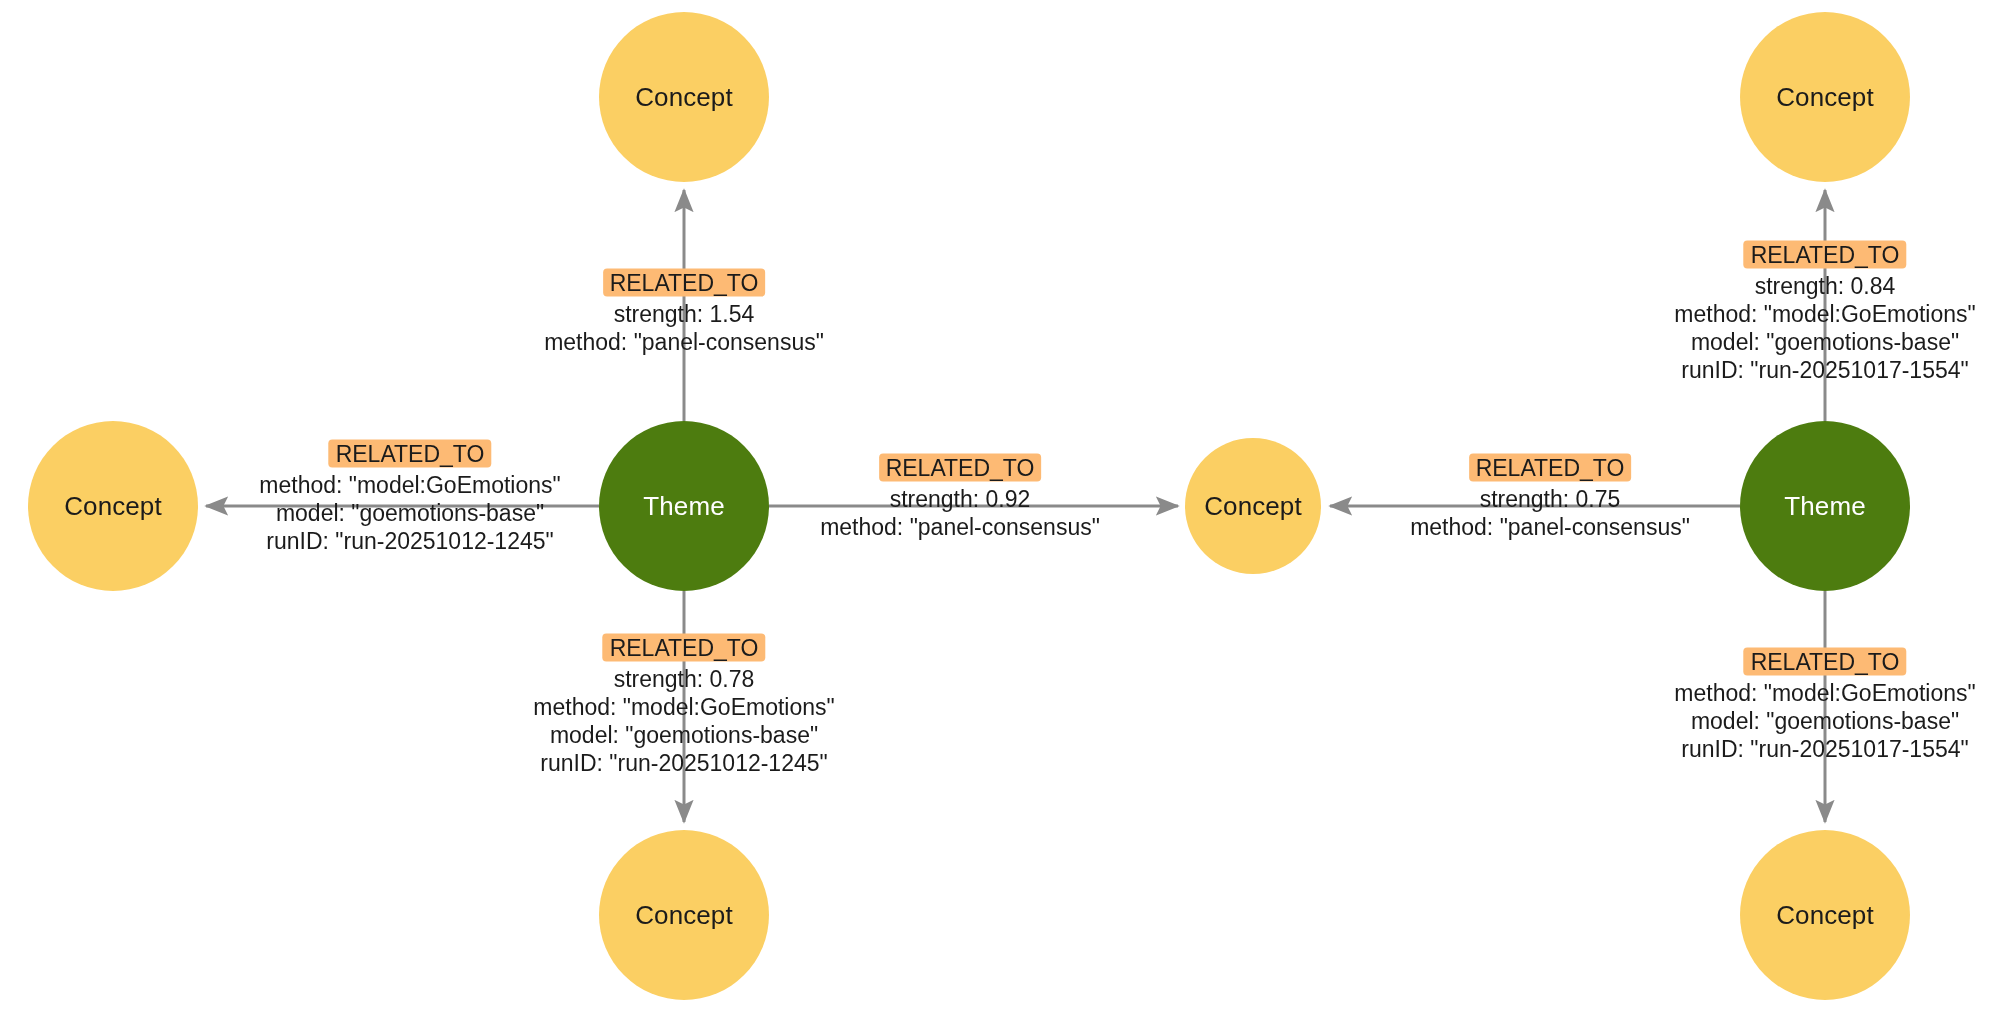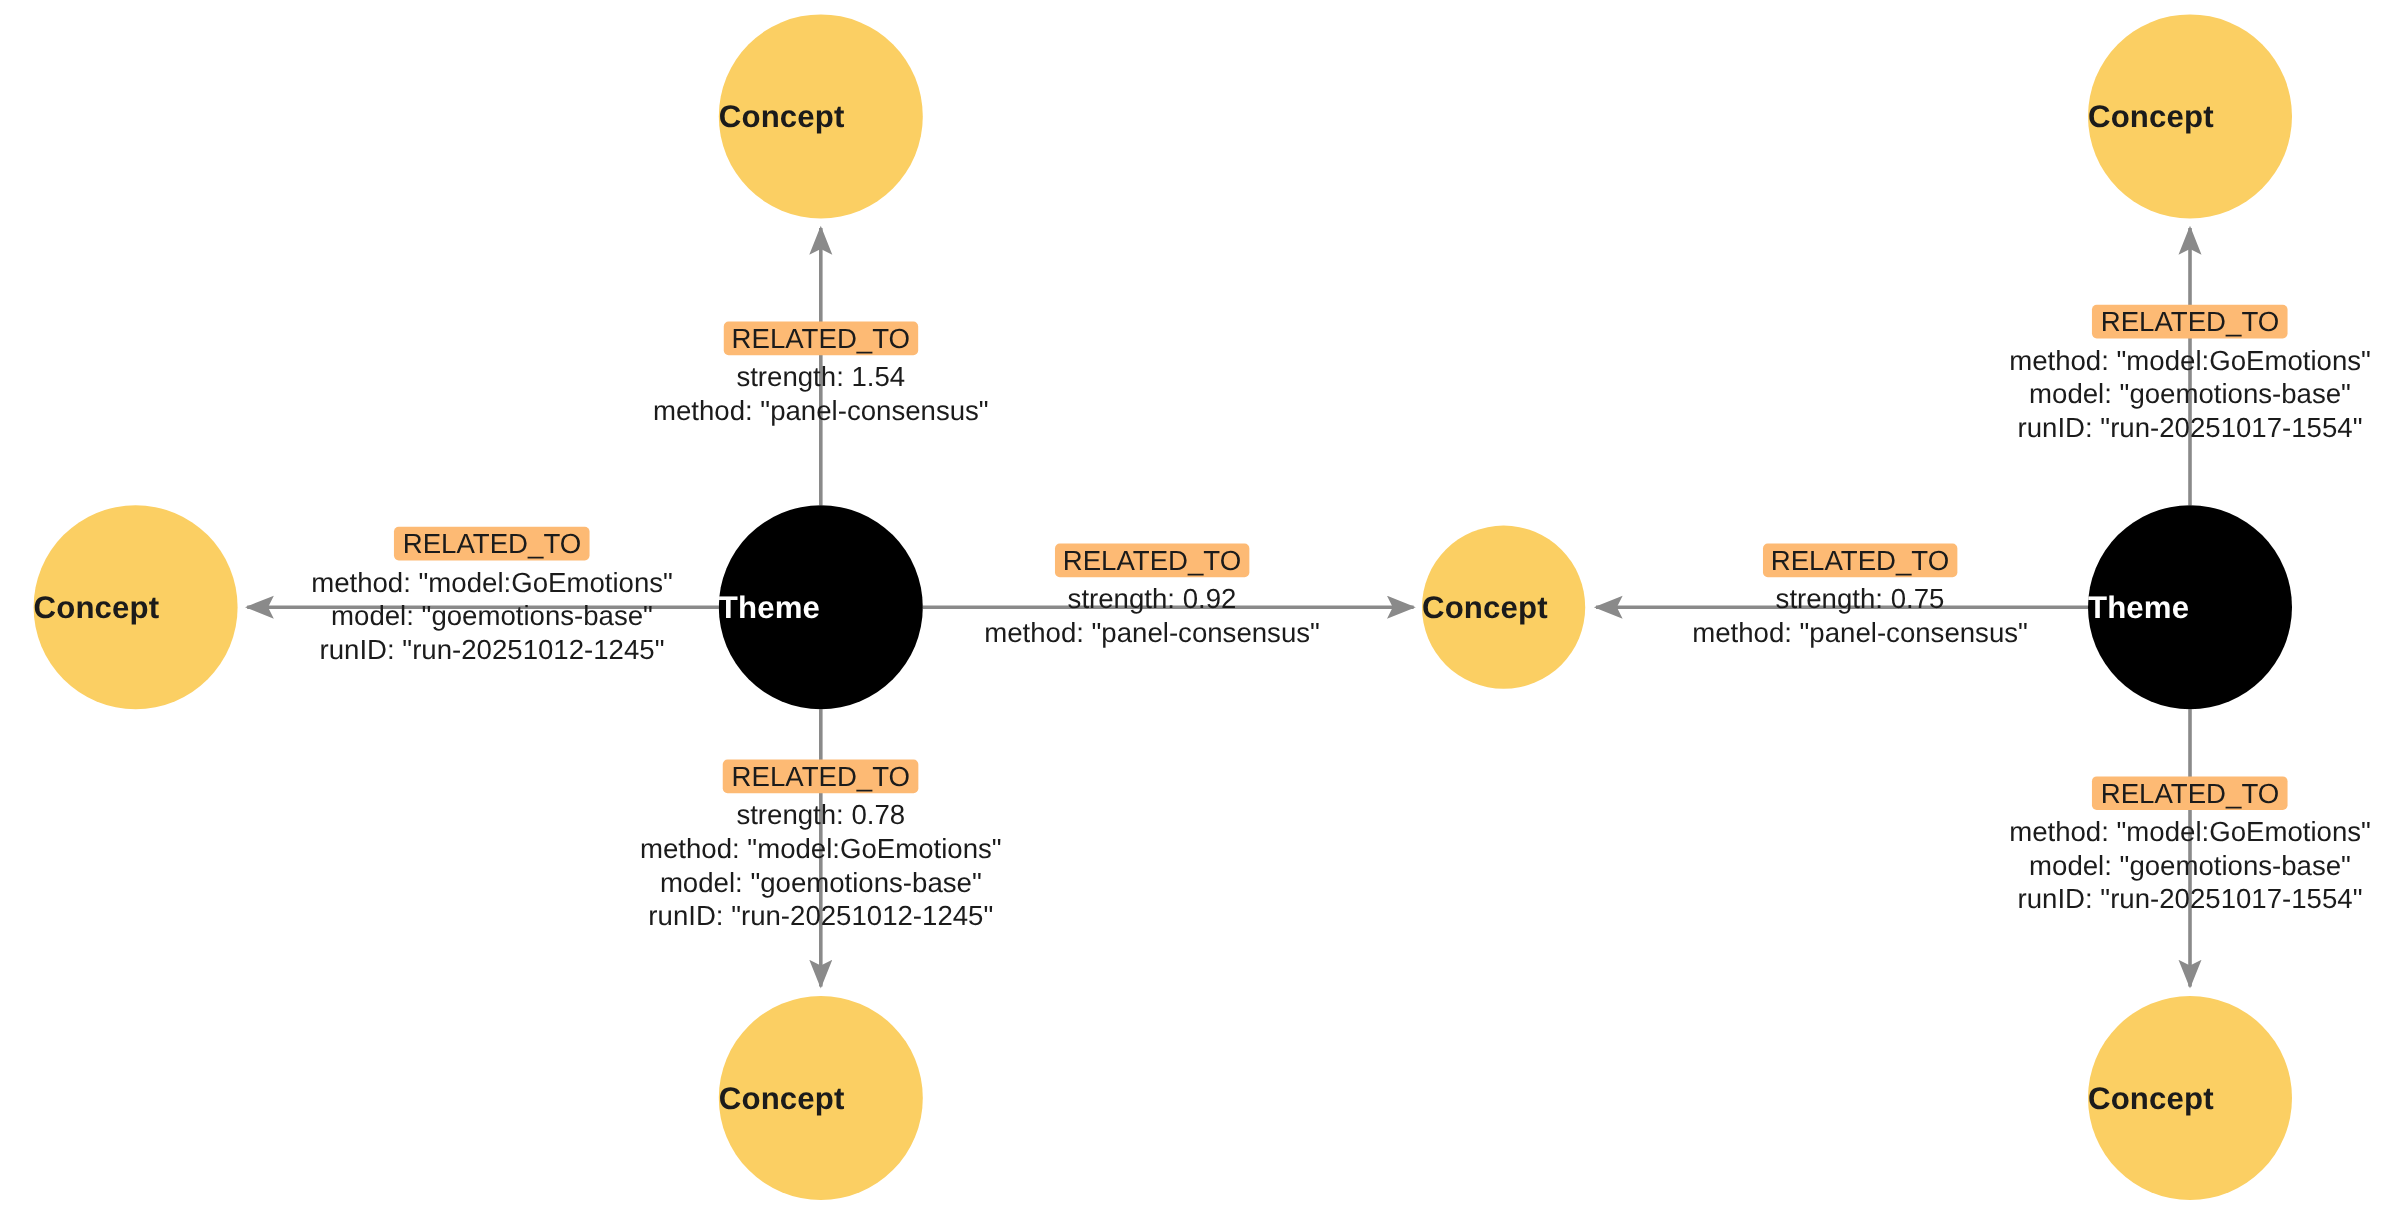--- a/index.html
+++ b/index.html
@@ -26,32 +26,32 @@
     left: 0;
     top: 0;
     width: 2000px;
     height: 1014px;
   }
   .node {
     position: absolute;
     border-radius: 50%;
     display: flex;
     align-items: center;
+    justify-content: center;
     box-sizing: border-box;
     cursor: pointer;
-    font-weight: bold;
   }
   .node-label {
     font-size: 26px;
     letter-spacing: 0.1px;
     white-space: nowrap;
     pointer-events: none;
   }
   .node-theme {
-    background: #000000;
+    background: #4d7c0f;
   }
   .node-theme .node-label {
     color: #ffffff;
   }
   .node-concept {
     background: #fbcf63;
   }
   .node-concept .node-label {
     color: #1b1b1b;
   }
@@ -123,17 +123,17 @@
       </div>
       <div class="node node-concept" id="concept-bottom-right" style="left: 1740px; top: 830px; width: 170px; height: 170px;">
         <span class="node-label">Concept</span>
       </div>
     </div>
   <div id="edge-label-layer">
       <div class="edge-label" style="left: 684px; top: 312px;"><span class="edge-type">RELATED_TO</span><span class="edge-prop">strength: 1.54</span><span class="edge-prop">method: "panel-consensus"</span></div>
       <div class="edge-label" style="left: 410px; top: 497px;"><span class="edge-type">RELATED_TO</span><span class="edge-prop">method: "model:GoEmotions"</span><span class="edge-prop">model: "goemotions-base"</span><span class="edge-prop">runID: "run-20251012-1245"</span></div>
       <div class="edge-label" style="left: 684px; top: 705px;"><span class="edge-type">RELATED_TO</span><span class="edge-prop">strength: 0.78</span><span class="edge-prop">method: "model:GoEmotions"</span><span class="edge-prop">model: "goemotions-base"</span><span class="edge-prop">runID: "run-20251012-1245"</span></div>
       <div class="edge-label" style="left: 960px; top: 497px;"><span class="edge-type">RELATED_TO</span><span class="edge-prop">strength: 0.92</span><span class="edge-prop">method: "panel-consensus"</span></div>
-      <div class="edge-label" style="left: 1825px; top: 312px;"><span class="edge-type">RELATED_TO</span><span class="edge-prop">method: "model:GoEmotions"</span><span class="edge-prop">model: "goemotions-base"</span><span class="edge-prop">runID: "run-20251017-1554"</span></div>
+      <div class="edge-label" style="left: 1825px; top: 312px;"><span class="edge-type">RELATED_TO</span><span class="edge-prop">strength: 0.84</span><span class="edge-prop">method: "model:GoEmotions"</span><span class="edge-prop">model: "goemotions-base"</span><span class="edge-prop">runID: "run-20251017-1554"</span></div>
       <div class="edge-label" style="left: 1550px; top: 497px;"><span class="edge-type">RELATED_TO</span><span class="edge-prop">strength: 0.75</span><span class="edge-prop">method: "panel-consensus"</span></div>
       <div class="edge-label" style="left: 1825px; top: 705px;"><span class="edge-type">RELATED_TO</span><span class="edge-prop">method: "model:GoEmotions"</span><span class="edge-prop">model: "goemotions-base"</span><span class="edge-prop">runID: "run-20251017-1554"</span></div>
     </div>
 </div>
 
 </body></html>

